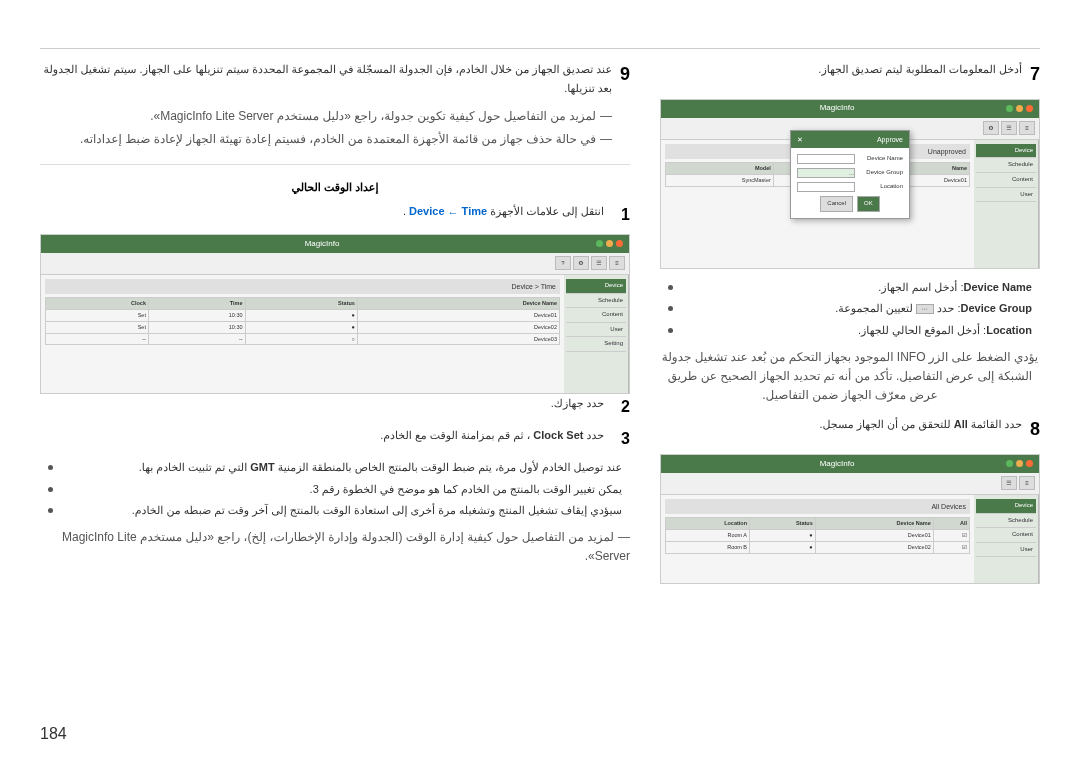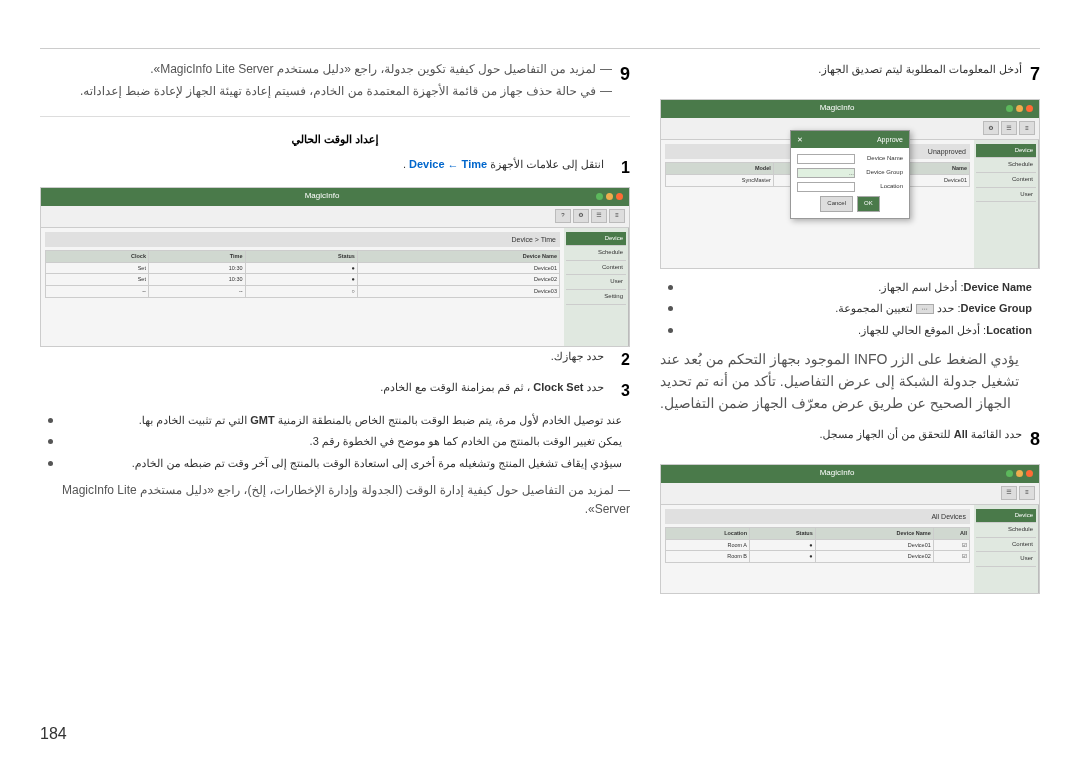--- a/index.html
+++ b/index.html
@@ -353,25 +353,25 @@
     .page-number {
       position: absolute;
       bottom: 20px;
       left: 40px;
       font-size: 16px;
       color: #333;
     }
 
     
     .info-note {
-      font-size: 14px;
+      font-size: 12px;
       color: #555;
       line-height: 1.6;
       margin: 8px 0;
-      text-align: left;
+      text-align: center;
       direction: rtl;
     }
 
     .blue-text { color: #0066cc; }
 
     .note-dash {
       font-size: 12px;
       color: #555;
       line-height: 1.6;
       margin-bottom: 3px;
@@ -407,20 +407,21 @@
 
   <div class="top-line"></div>
 
   <div class="content-area">
 
     <div class="left-column">
 
       <div class="step-row">
         <div class="step-number">9</div>
         <div class="step-content">
+          <div class="section-text">عند تصديق الجهاز من خلال الخادم، فإن الجدولة المسجّلة في المجموعة المحددة سيتم تنزيلها على الجهاز. سيتم تشغيل الجدولة بعد تنزيلها.</div>
           <div class="note-dash">لمزيد من التفاصيل حول كيفية تكوين جدولة، راجع «دليل مستخدم MagicInfo Lite Server».</div>
           <div class="note-dash">في حالة حذف جهاز من قائمة الأجهزة المعتمدة من الخادم، فسيتم إعادة تهيئة الجهاز لإعادة ضبط إعداداته.</div>
         </div>
       </div>
 
       <div class="divider"></div>
 
       <div class="section-heading">إعداد الوقت الحالي</div>
 
 

